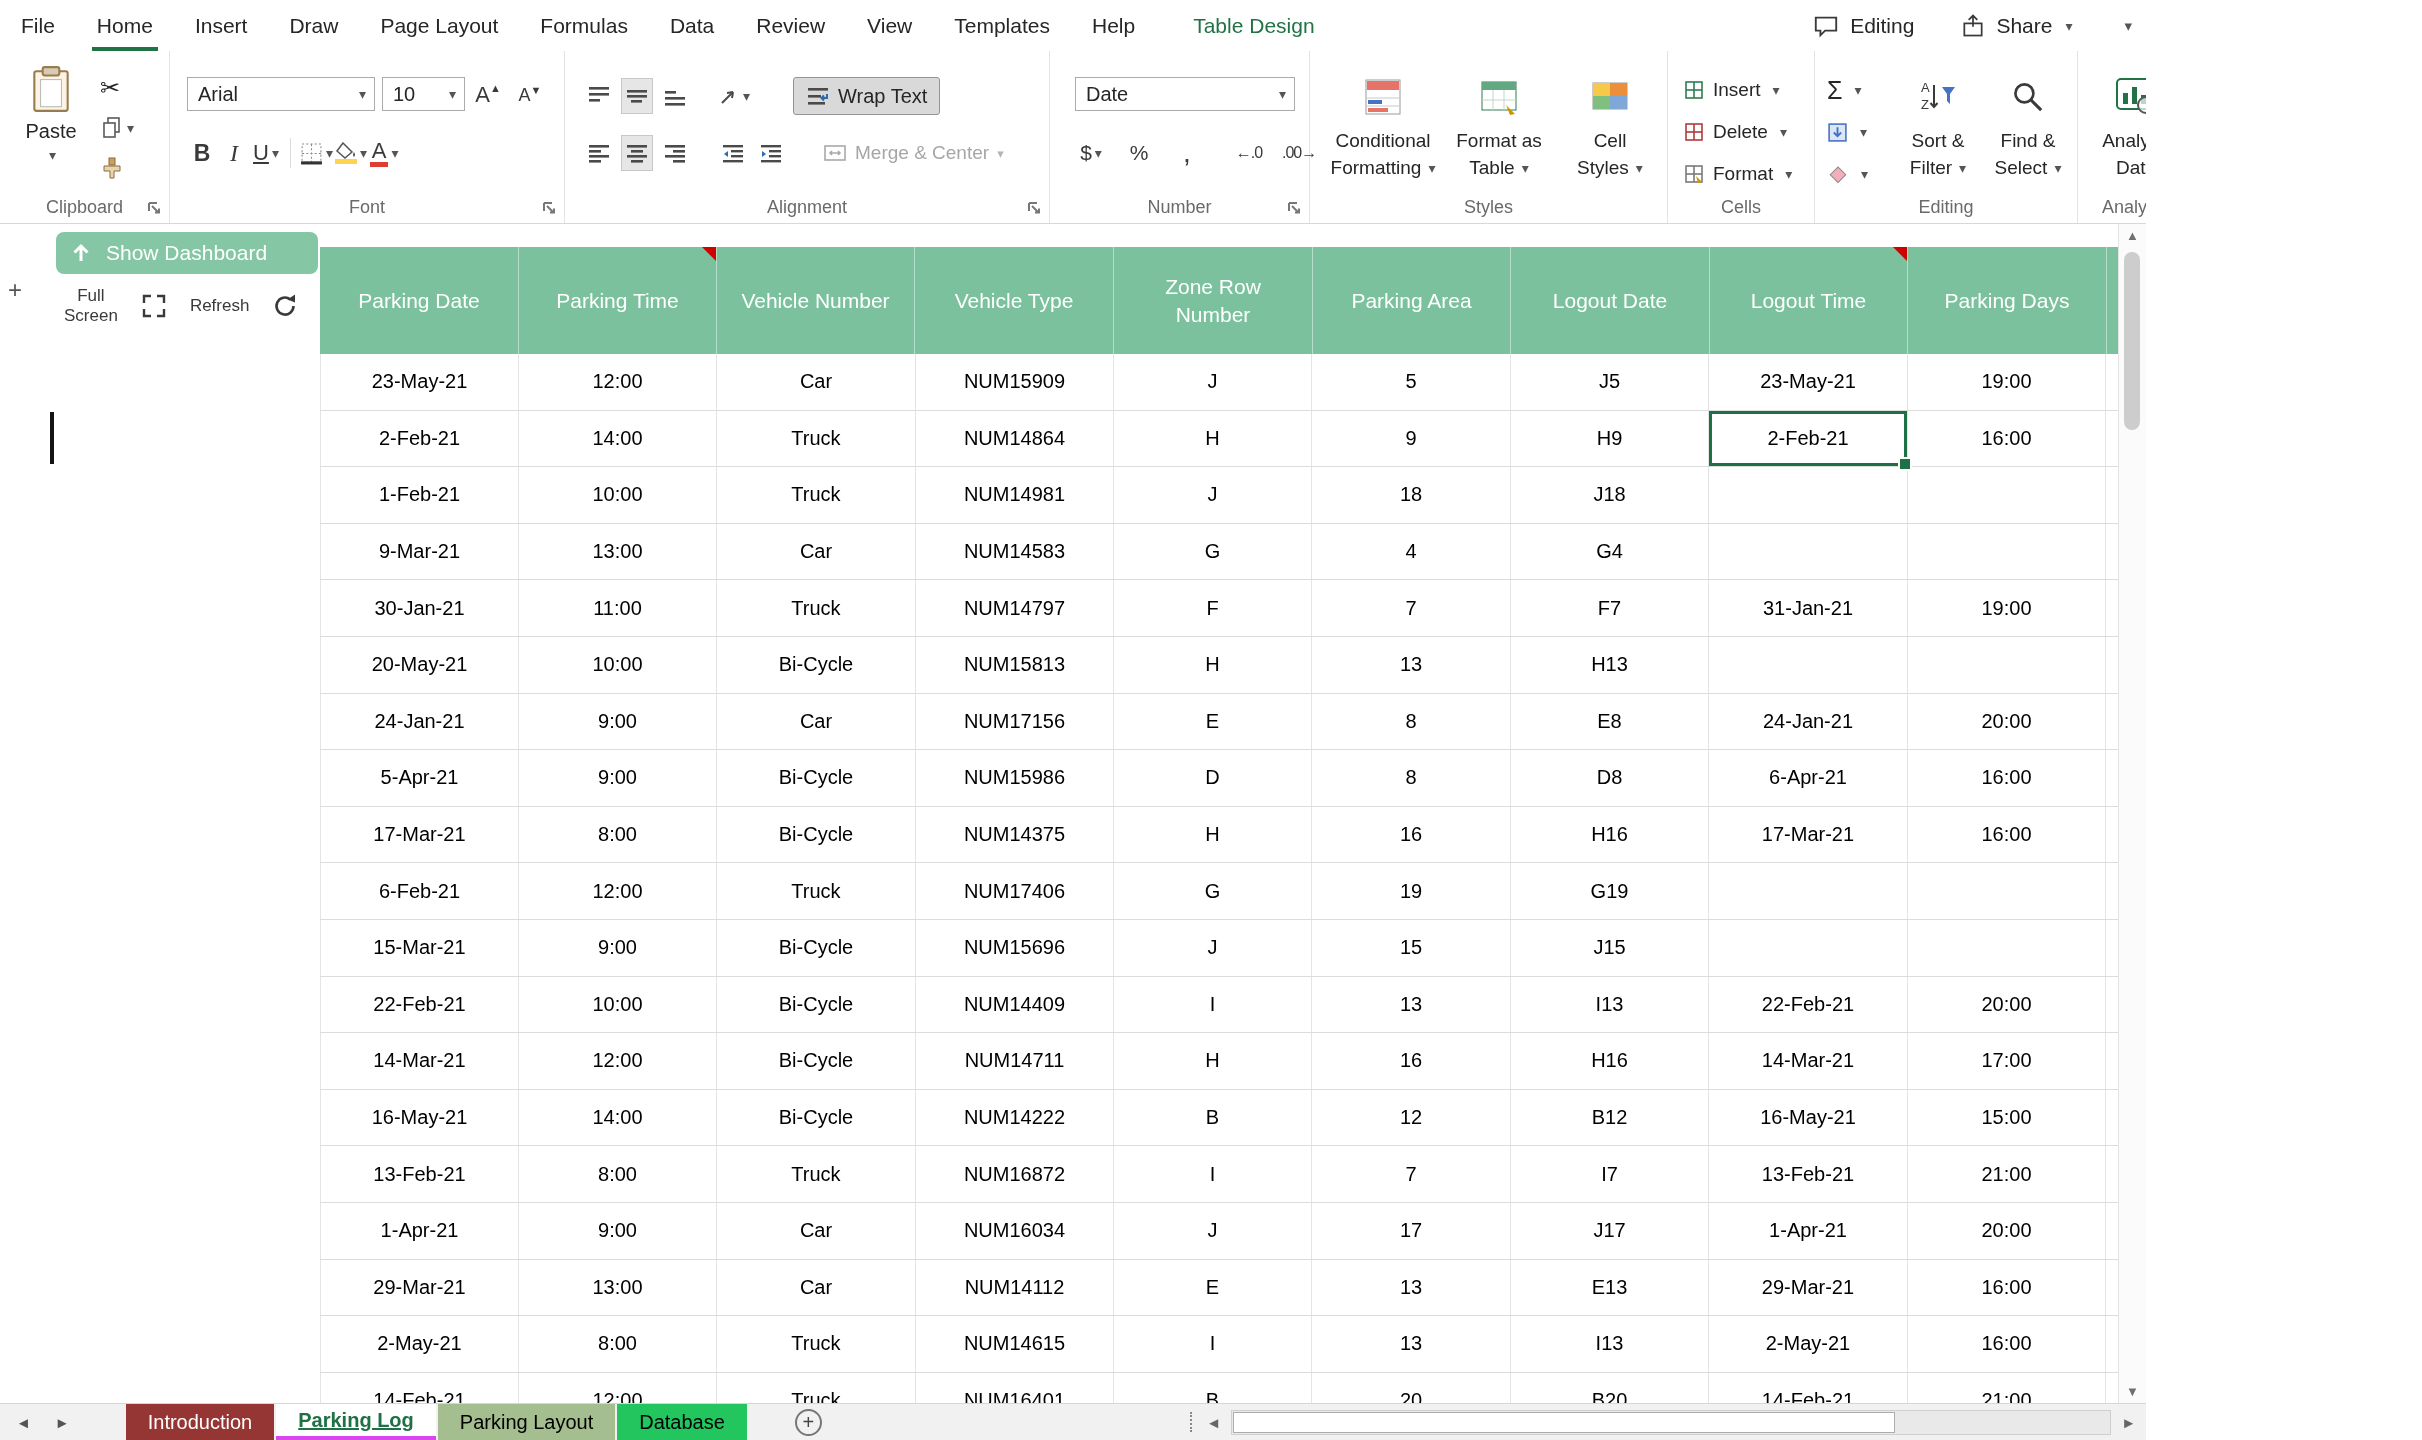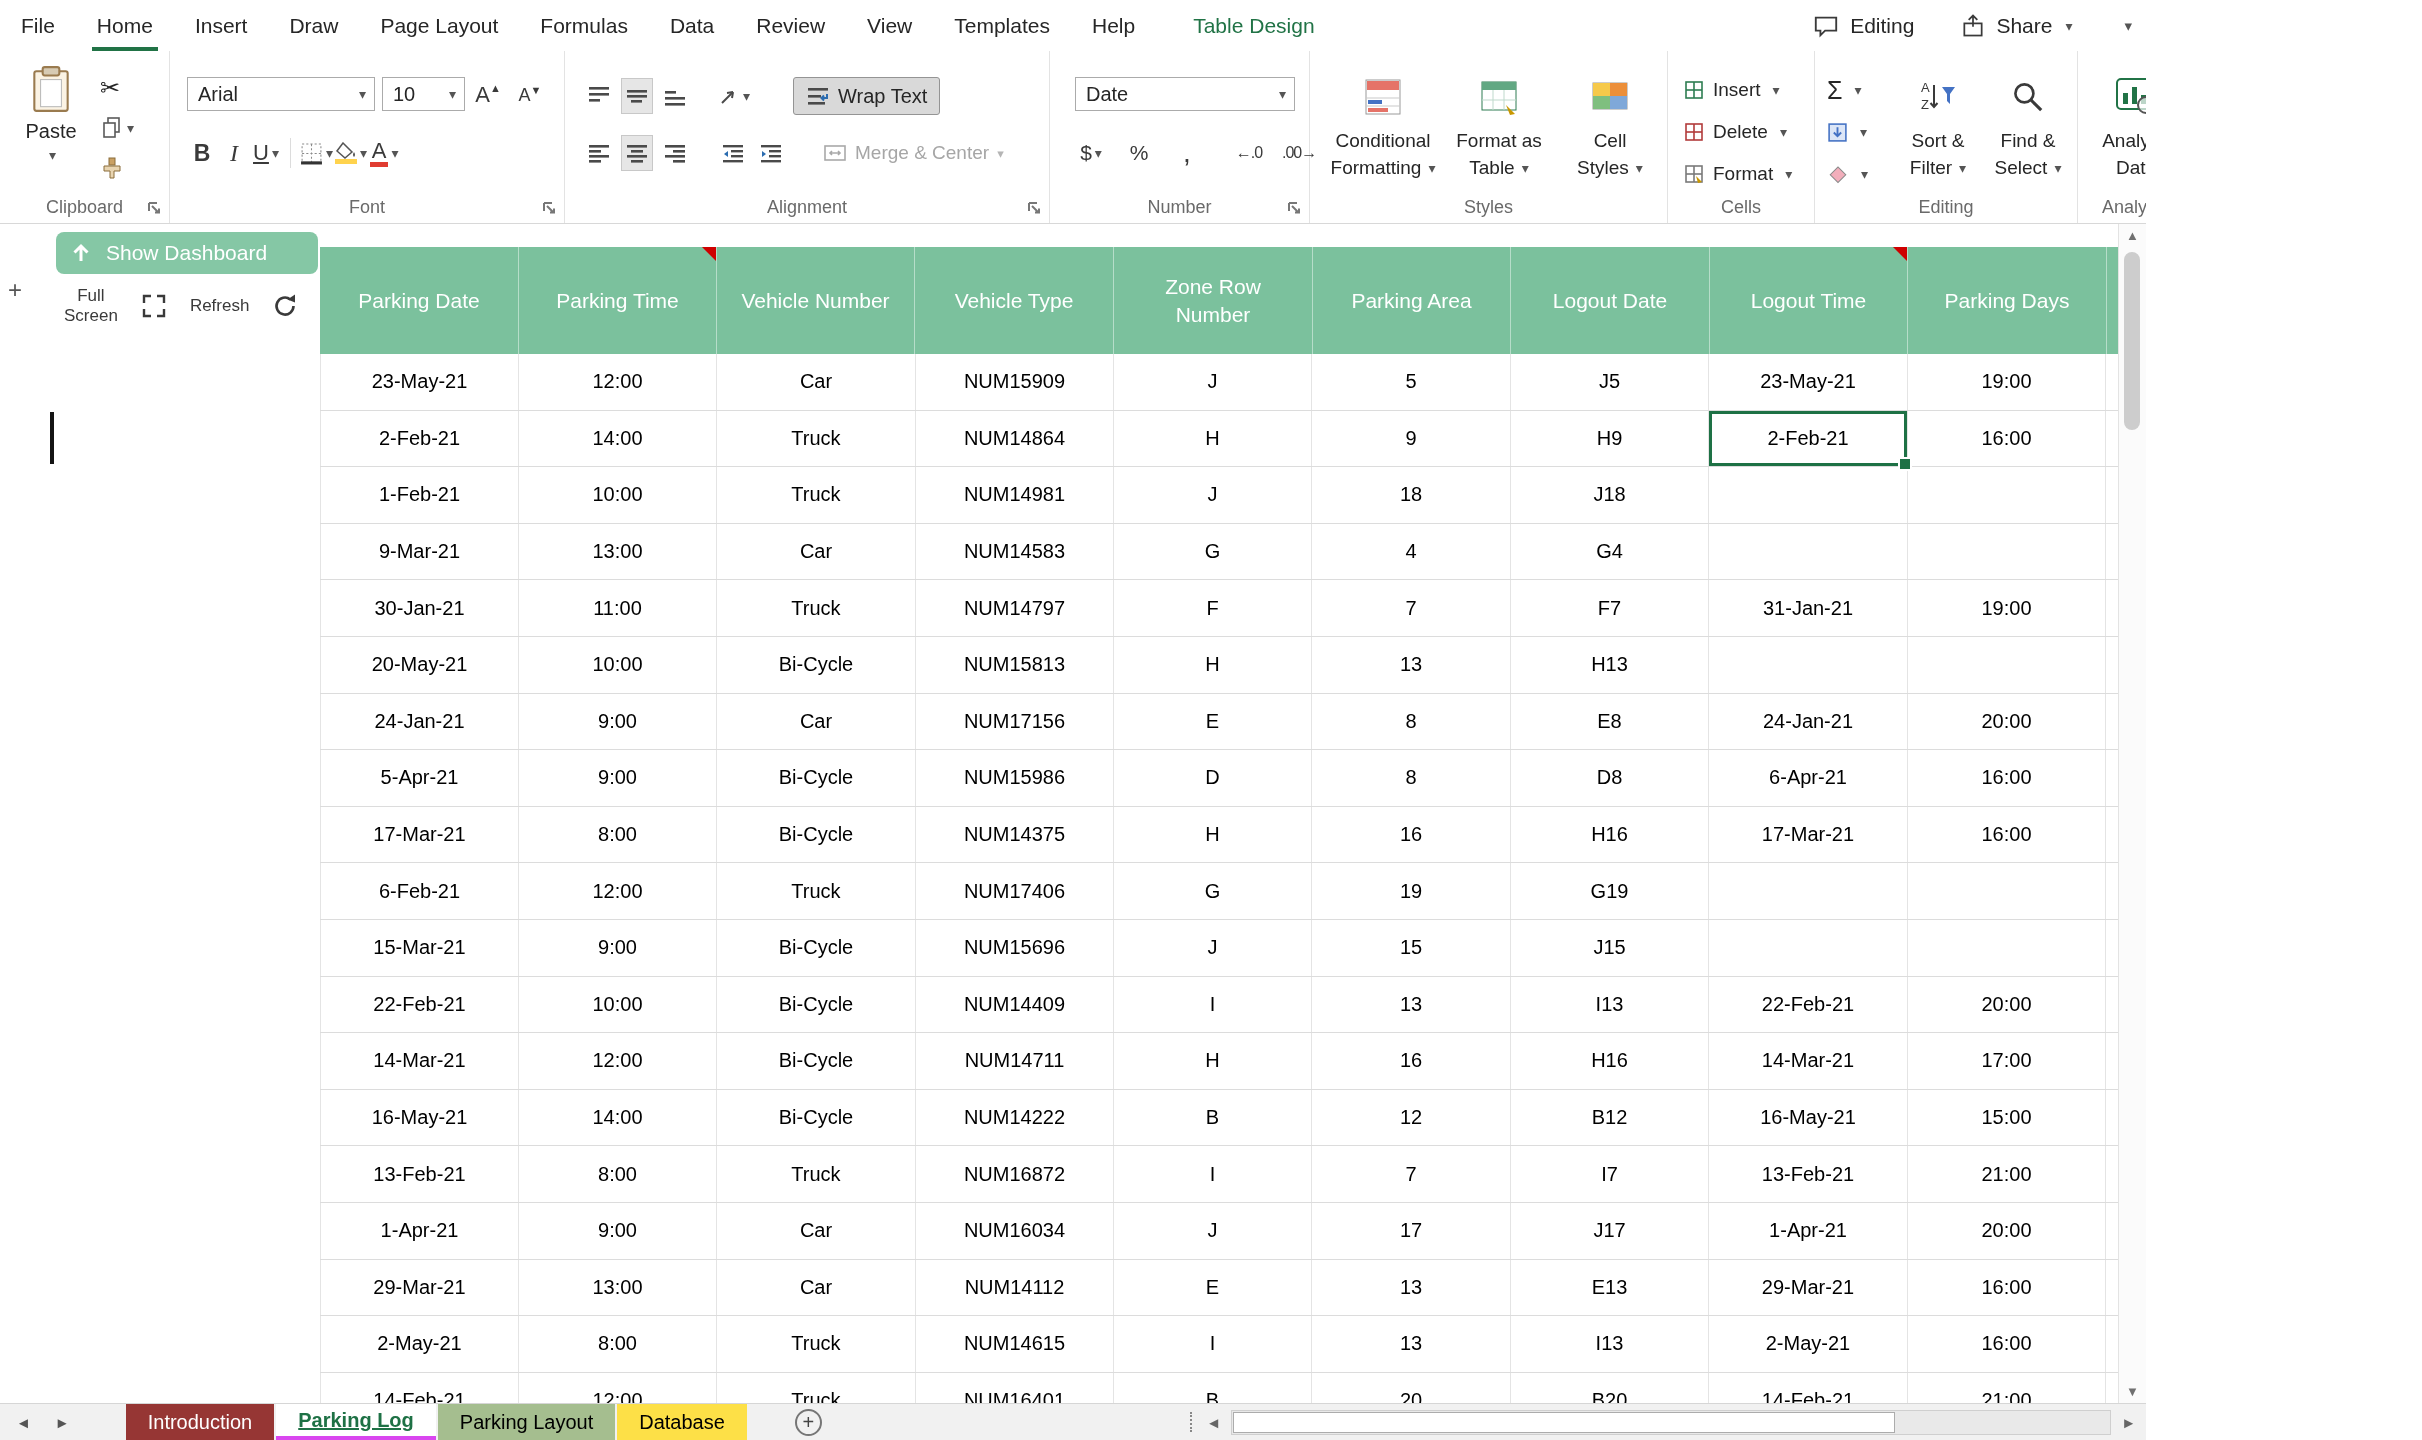--- a/index.html
+++ b/index.html
@@ -832,21 +832,21 @@
 
   <div class="bottombar">
     <div class="tab-nav">
       <span>◄</span>
       <span>►</span>
     </div>
     <div class="tabs">
         <div class="sheet-tab" style="background: rgb(150, 54, 52); color: rgb(255, 255, 255);">Introduction</div>
         <div class="sheet-tab active" style="background: rgb(255, 255, 255); color: rgb(30, 113, 69);">Parking Log</div>
         <div class="sheet-tab" style="background: rgb(165, 190, 143); color: rgb(0, 0, 0);">Parking Layout</div>
-        <div class="sheet-tab" style="background: #fde047; color: rgb(0, 0, 0);">Database</div>
+        <div class="sheet-tab" style="background: #22c55e; color: rgb(0, 0, 0);">Database</div>
       </div>
     <div class="add-tab">+</div>
     <div class="hscroll">
       <div class="splitter"></div>
       <span class="hs-arrow">◄</span>
       <div class="hs-track">
         <div class="hs-thumb"></div>
       </div>
       <span class="hs-arrow">►</span>
     </div>

